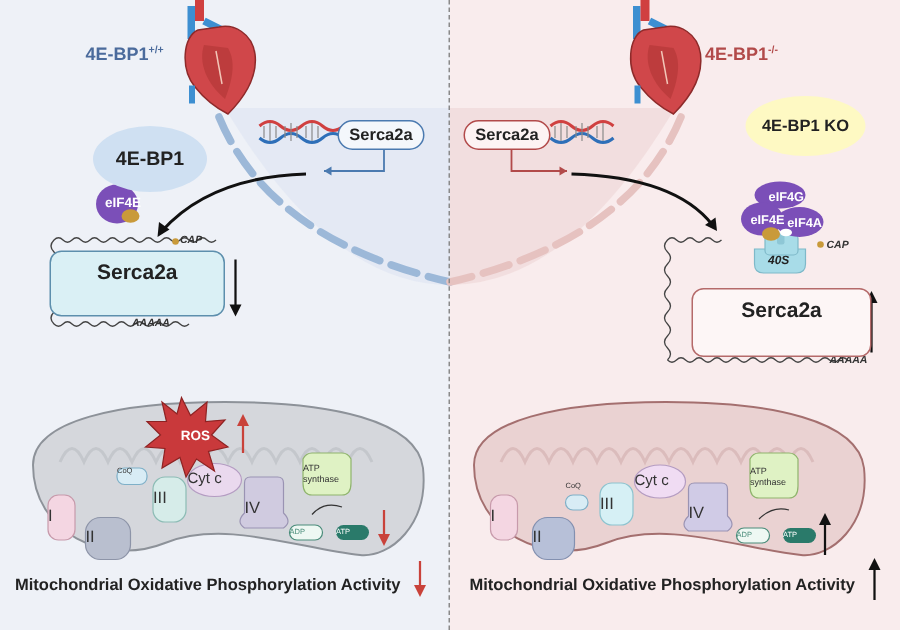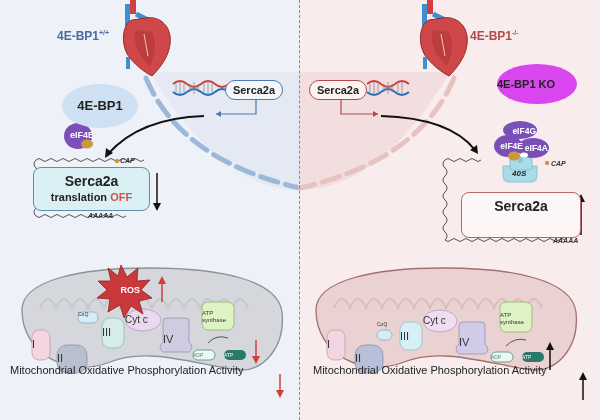--- a/index.html
+++ b/index.html
@@ -10,30 +10,30 @@
   .divider{position:absolute;left:299px;top:0;width:0;height:420px;border-left:1.5px dashed #8a8a8a;}
   svg.layer{position:absolute;left:0;top:0;}
   .txt{position:absolute;font-weight:bold;white-space:nowrap;}
   .genotype-left{left:57px;top:29px;font-size:12px;color:#4b6b9c;}
   .genotype-right{left:470px;top:29px;font-size:12px;color:#b24a4a;}
   .sup{font-size:7px;vertical-align:super;}
   .pill{position:absolute;border-radius:12px;font-weight:bold;font-size:11px;color:#222;text-align:center;}
   .serca-left{left:225px;top:80px;width:56px;height:18px;line-height:18px;background:#f4f7fb;border:1.5px solid #4b7ab0;}
   .serca-right{left:309px;top:80px;width:56px;height:18px;line-height:18px;background:#fdf3f3;border:1.5px solid #b24a4a;}
   .bp1-oval{position:absolute;left:62px;top:84px;width:76px;height:44px;border-radius:50%;background:#cfe0f2;font-weight:bold;font-size:13px;color:#222;text-align:center;line-height:44px;}
-  .ko-oval{position:absolute;left:497px;top:64px;width:80px;height:40px;border-radius:50%;background:#d946ef;font-weight:bold;font-size:11px;color:#222;text-align:left;line-height:40px;}
+  .ko-oval{position:absolute;left:497px;top:64px;width:80px;height:40px;border-radius:50%;background:#fef9c3;font-weight:bold;font-size:11px;color:#222;text-align:center;line-height:40px;}
   .box-off{position:absolute;left:33px;top:167px;width:115px;height:42px;border-radius:8px;background:#daf0f5;border:1.3px solid #5d8fad;text-align:center;}
   .box-on{position:absolute;left:461px;top:192px;width:118px;height:44px;border-radius:8px;background:#fdf6f6;border:1.3px solid #b56a6a;text-align:center;}
   .box-title{font-weight:bold;font-size:14px;color:#222;margin-top:5px;}
   .box-sub{font-weight:bold;font-size:11px;color:#222;margin-top:2px;}
   .off{color:#d0504a;}
   .on{color:#c6352d;}
   .small{position:absolute;font-weight:bold;font-size:7px;color:#333;font-style:italic;}
   .blob{position:absolute;font-weight:bold;color:#fff;text-align:right;}
-  .footer{position:absolute;top:364px;font-size:11px;font-weight:normal;color:#222;white-space:nowrap;}
+  .footer{position:absolute;top:384px;font-size:11px;font-weight:bold;color:#222;white-space:nowrap;}
   .cx{position:absolute;font-weight:normal;color:#333;text-align:left;}
 </style>
 </head>
 <body>
 
 <div id="canvas">
   <div class="bg-left"></div>
   <div class="bg-right"></div>
 
   <svg class="layer" width="600" height="420" viewBox="0 0 600 420">
@@ -191,21 +191,20 @@
   <div class="blob" style="left:518px;top:143px;width:30px;font-size:8.5px;">eIF4A</div>
   <div class="small" style="left:512px;top:169px;font-size:8px;color:#222;">40S</div>
 
   <div class="small" style="left:120px;top:157px;">CAP</div>
   <div class="small" style="left:551px;top:160px;">CAP</div>
   <div class="small" style="left:88px;top:212px;">AAAAA</div>
   <div class="small" style="left:553px;top:237px;">AAAAA</div>
 
   <div class="box-off">
     <div class="box-title">Serca2a</div>
-    <div class="box-sub"><span>translation </span><span class="off">OFF</span></div>
   </div>
   <div class="box-on">
     <div class="box-title">Serca2a</div>
   </div>
 
   <div class="blob" style="left:110px;top:285px;width:30px;font-size:9px;">ROS</div>
   <div class="cx" style="left:32px;top:338px;width:18px;font-size:11px;">I</div>
   <div class="cx" style="left:57px;top:352px;width:30px;font-size:11px;">II</div>
   <div class="cx" style="left:78px;top:311px;width:20px;font-size:5px;">CoQ</div>
   <div class="cx" style="left:102px;top:326px;width:22px;font-size:11px;">III</div>

